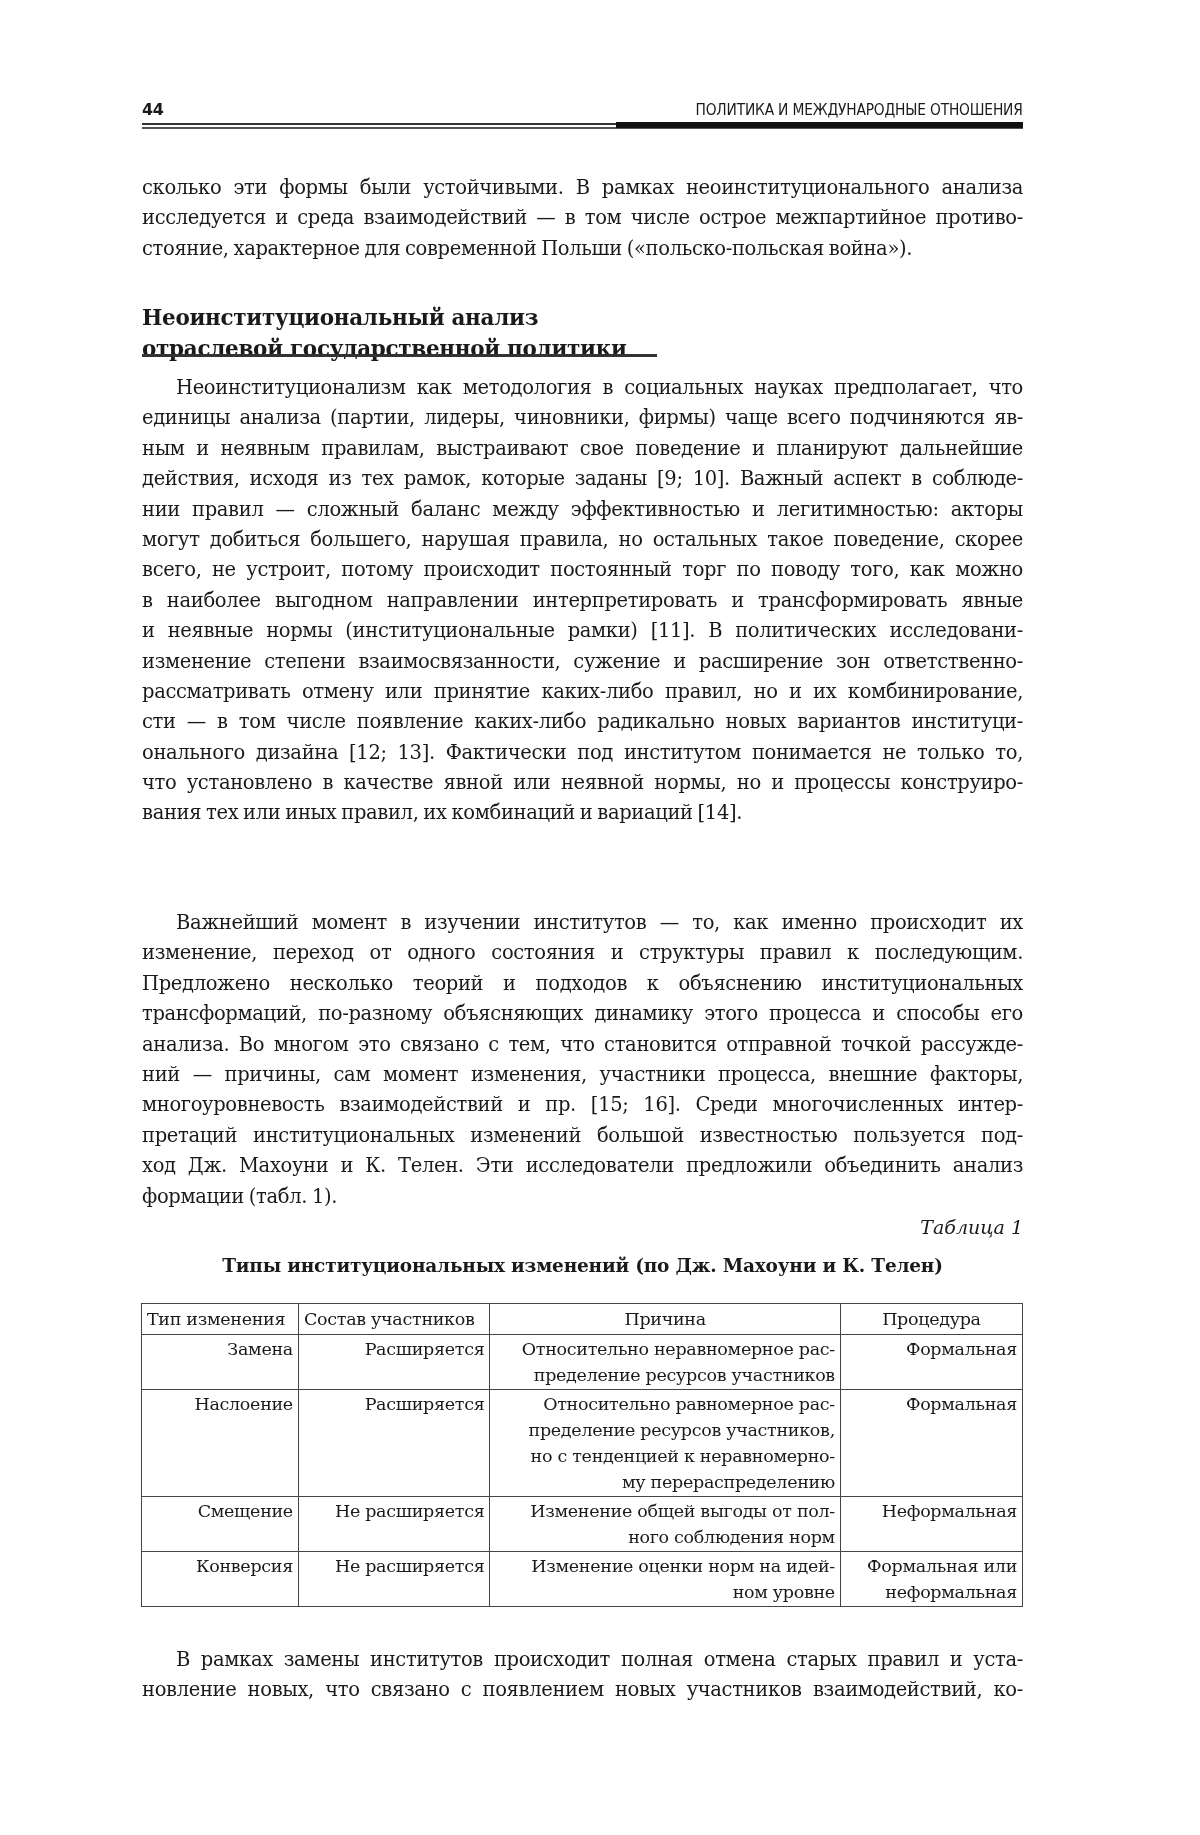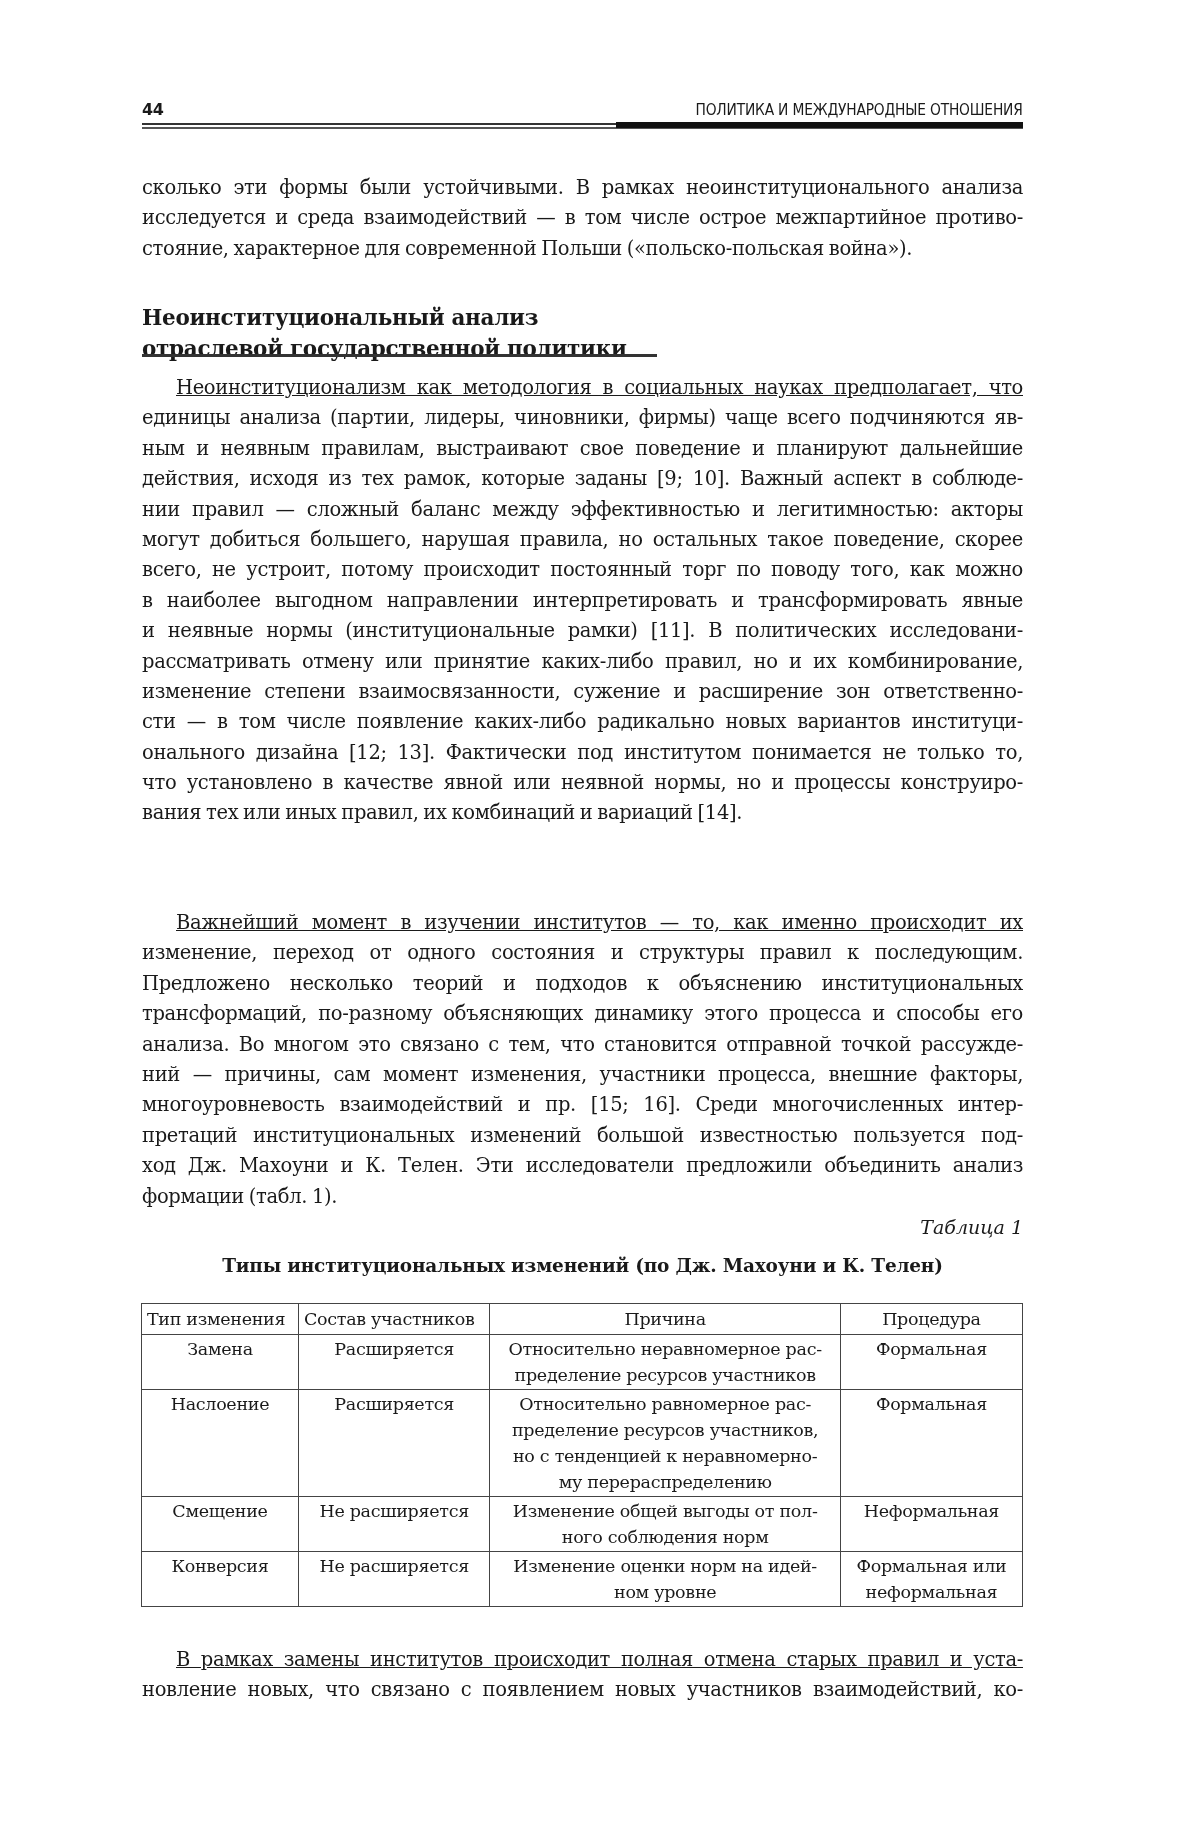--- a/index.html
+++ b/index.html
@@ -12,34 +12,34 @@
   #page-number { left: 142px; top: 100px; font-size: 16px; font-weight: bold; letter-spacing: -0.5px; }
   #running-title { right: 177px; top: 101px; font-size: 15px; letter-spacing: -0.2px; transform: scaleX(0.92); transform-origin: right center; }
   #rule-thin-1 { left: 142px; top: 123px; width: 474px; height: 2px; background: #333; }
   #rule-thin-2 { left: 142px; top: 127px; width: 881px; height: 2px; background: #555; }
   #rule-thick { left: 616px; top: 122px; width: 407px; height: 6px; background: #111; }
 
   
   .block { left: 142px; width: 881px; font-size: 19.5px; line-height: 30.4px; }
   .line { display: block; white-space: nowrap; text-align: justify; text-align-last: justify; height: 30.4px; }
   .line.last { text-align-last: left; }
-  .line.indent { padding-left: 34px; text-decoration: underline; }
+  .line.indent { padding-left: 34px; }
   .narrow { letter-spacing: -0.35px; word-spacing: -1px; }
 
   #para-intro { top: 173px; }
   #section-heading { left: 142px; top: 302px; font-size: 21.5px; font-weight: bold; line-height: 31px; letter-spacing: -0.3px; }
   #heading-rule { left: 142px; top: 354px; width: 515px; height: 3px; background: #333; }
   #para-1 { top: 373px; }
   #para-2 { top: 908px; }
 
   #table-label { right: 177px; top: 1216px; font-size: 19px; font-style: italic; }
   #table-title { left: 142px; width: 881px; top: 1255px; font-size: 18.5px; font-weight: bold; text-align: center; letter-spacing: -0.2px; }
 
   #types-table { left: 141px; top: 1303px; width: 882px; border-collapse: collapse; font-size: 17.5px; line-height: 26px; letter-spacing: -0.3px; }
-  #types-table td, #types-table th { border: 1.5px solid #444; padding: 1px 5px 1px 5px; vertical-align: top; font-weight: normal; text-align: center; }
+  #types-table td, #types-table th { border: 1.5px solid #444; padding: 1px 5px 1px 5px; vertical-align: top; font-weight: normal; text-align: right; }
   #types-table th { text-align: center; padding-top: 2px; padding-bottom: 2px; height: 29px; box-sizing: border-box; }
   #types-table th.first { text-align: left; }
   #types-table .c1 { width: 150px; }
   #types-table .c2 { width: 183px; }
   #types-table .c3 { width: 335px; }
   #types-table .c4 { width: 174px; }
   .cell-line { display: block; white-space: nowrap; }
 
   #para-3 { top: 1645px; }
 </style>
@@ -67,22 +67,22 @@
 <div class="abs block serif narrow" id="para-1">
   <span class="line indent">Неоинституционализм как методология в социальных науках предполагает, что</span>
   <span class="line">единицы анализа (партии, лидеры, чиновники, фирмы) чаще всего подчиняются яв-</span>
   <span class="line">ным и неявным правилам, выстраивают свое поведение и планируют дальнейшие</span>
   <span class="line">действия, исходя из тех рамок, которые заданы [9; 10]. Важный аспект в соблюде-</span>
   <span class="line">нии правил — сложный баланс между эффективностью и легитимностью: акторы</span>
   <span class="line">могут добиться большего, нарушая правила, но остальных такое поведение, скорее</span>
   <span class="line">всего, не устроит, потому происходит постоянный торг по поводу того, как можно</span>
   <span class="line">в наиболее выгодном направлении интерпретировать и трансформировать явные</span>
   <span class="line">и неявные нормы (институциональные рамки) [11]. В политических исследовани-</span>
+  <span class="line">изменение степени взаимосвязанности, сужение и расширение зон ответственно-</span>
   <span class="line">рассматривать отмену или принятие каких-либо правил, но и их комбинирование,</span>
-  <span class="line">изменение степени взаимосвязанности, сужение и расширение зон ответственно-</span>
   <span class="line">сти — в том числе появление каких-либо радикально новых вариантов институци-</span>
   <span class="line">онального дизайна [12; 13]. Фактически под институтом понимается не только то,</span>
   <span class="line">что установлено в качестве явной или неявной нормы, но и процессы конструиро-</span>
   <span class="line last">вания тех или иных правил, их комбинаций и вариаций [14].</span>
 </div>
 
 <div class="abs block serif narrow" id="para-2">
   <span class="line indent">Важнейший момент в изучении институтов — то, как именно происходит их</span>
   <span class="line">изменение, переход от одного состояния и структуры правил к последующим.</span>
   <span class="line">Предложено несколько теорий и подходов к объяснению институциональных</span>

